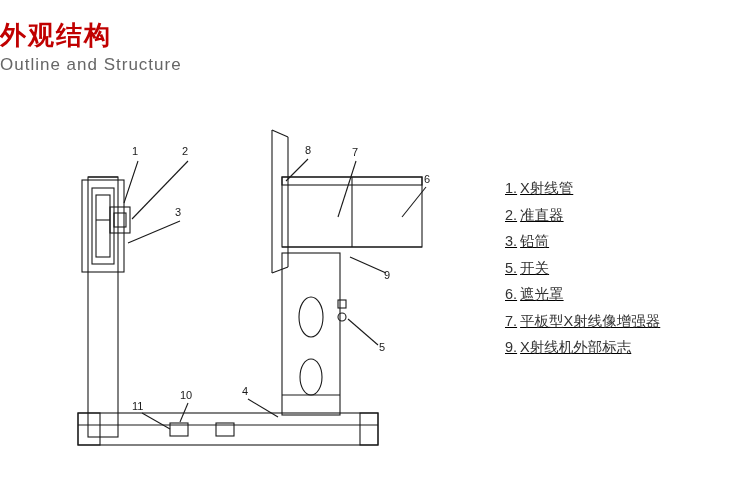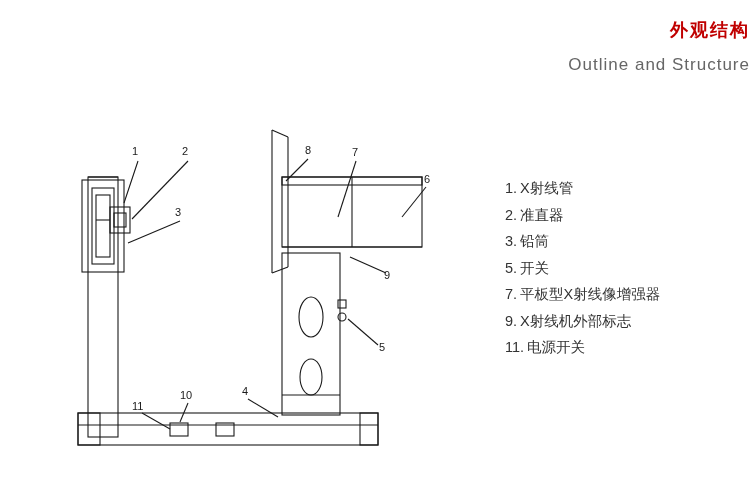--- a/index.html
+++ b/index.html
@@ -5,40 +5,41 @@
   html,body{margin:0;padding:0;}
   body{
     width:750px;height:487px;
     background:#ffffff;
     font-family:"Liberation Sans", sans-serif;
     position:relative;
     overflow:hidden;
   }
   .title-cn{
     position:absolute;top:18px;left:0;width:750px;
-    text-align:right;
+    text-align:left;
     color:#c00000;
-    font-size:18px;
+    font-size:26px;
     font-weight:bold;
     letter-spacing:2px;
   }
   .title-en{
     position:absolute;top:55px;left:0;width:750px;
-    text-align:right;
+    text-align:left;
     color:#666666;
     font-size:17px;
     letter-spacing:1px;
   }
   .diagram{
     position:absolute;top:95px;left:20px;
     width:470px;height:380px;
   }
   .legend{
     position:absolute;top:175px;left:505px;
     width:230px;
+    text-decoration:underline;
   }
   .legend-item{
     color:#333333;
     font-size:14.5px;
     line-height:26.5px;
     white-space:nowrap;
   }
   .legend-num{margin-right:3px;}
   svg{display:block;}
 </style>
@@ -138,21 +139,21 @@
   <div class="legend-item">
     <span class="legend-num">2.</span><span>准直器</span>
   </div>
   <div class="legend-item">
     <span class="legend-num">3.</span><span>铅筒</span>
   </div>
   <div class="legend-item">
     <span class="legend-num">5.</span><span>开关</span>
   </div>
   <div class="legend-item">
+    <span class="legend-num">6.</span><span>遮光罩</span>
+  </div>
+  <div class="legend-item">
     <span class="legend-num">7.</span><span>平板型X射线像增强器</span>
   </div>
   <div class="legend-item">
     <span class="legend-num">9.</span><span>X射线机外部标志</span>
   </div>
-  <div class="legend-item">
-    <span class="legend-num">11.</span><span>电源开关</span>
-  </div>
 </div>
 
 </body></html>

